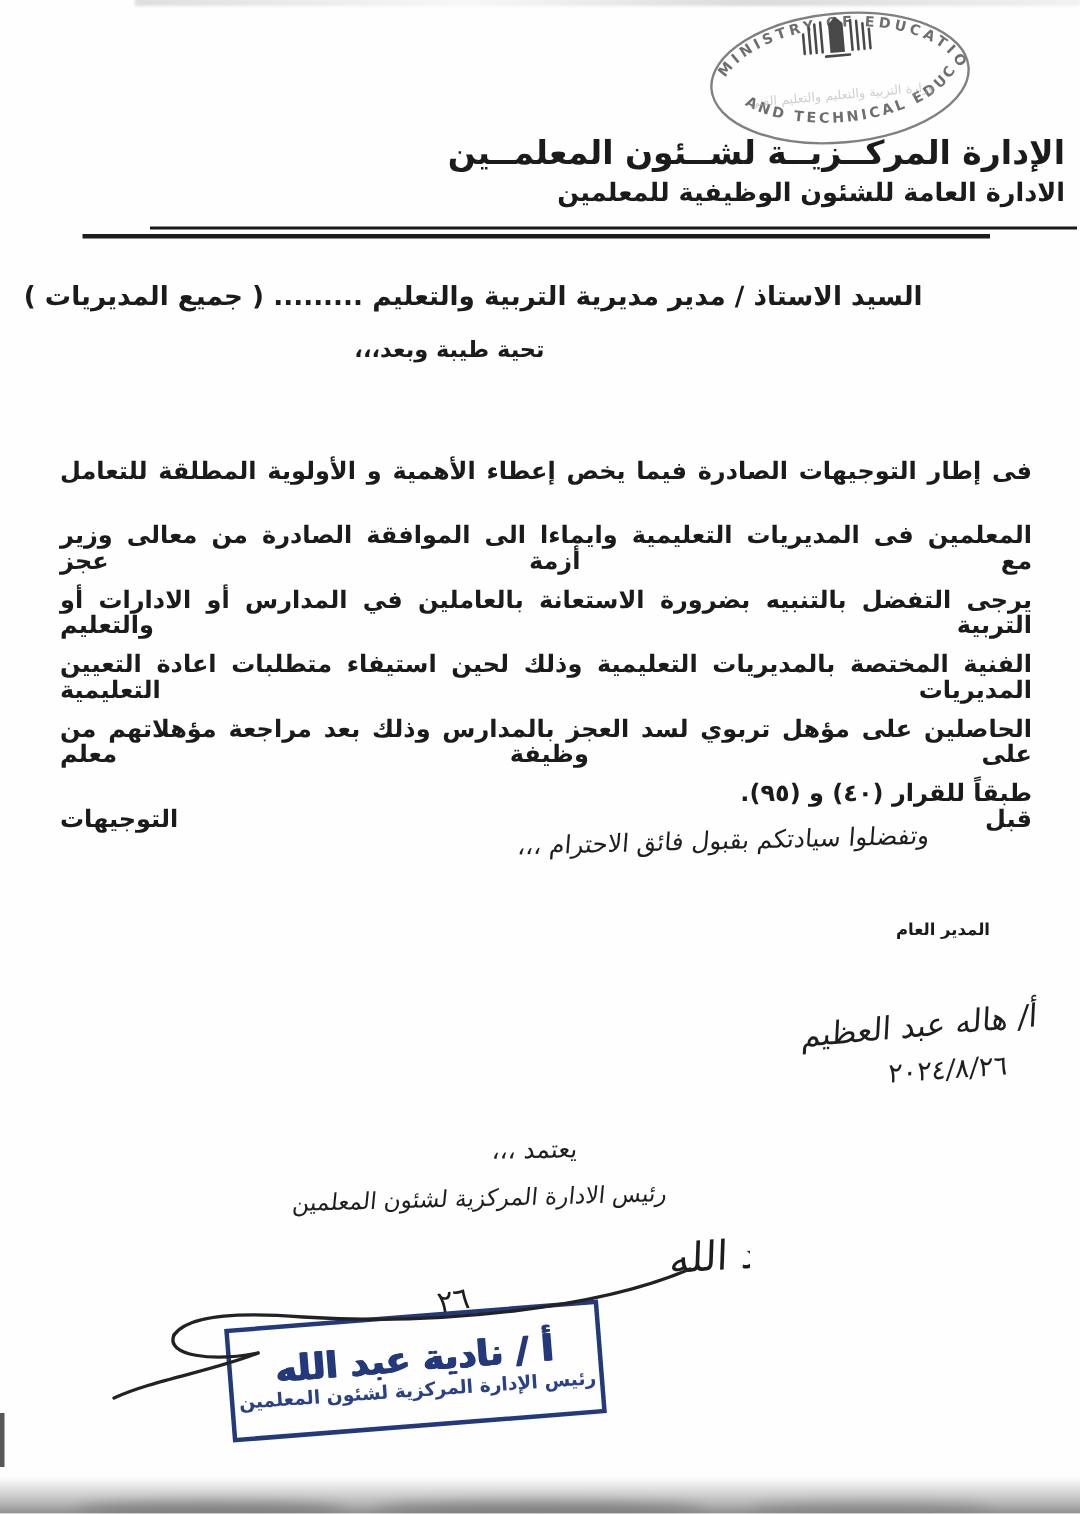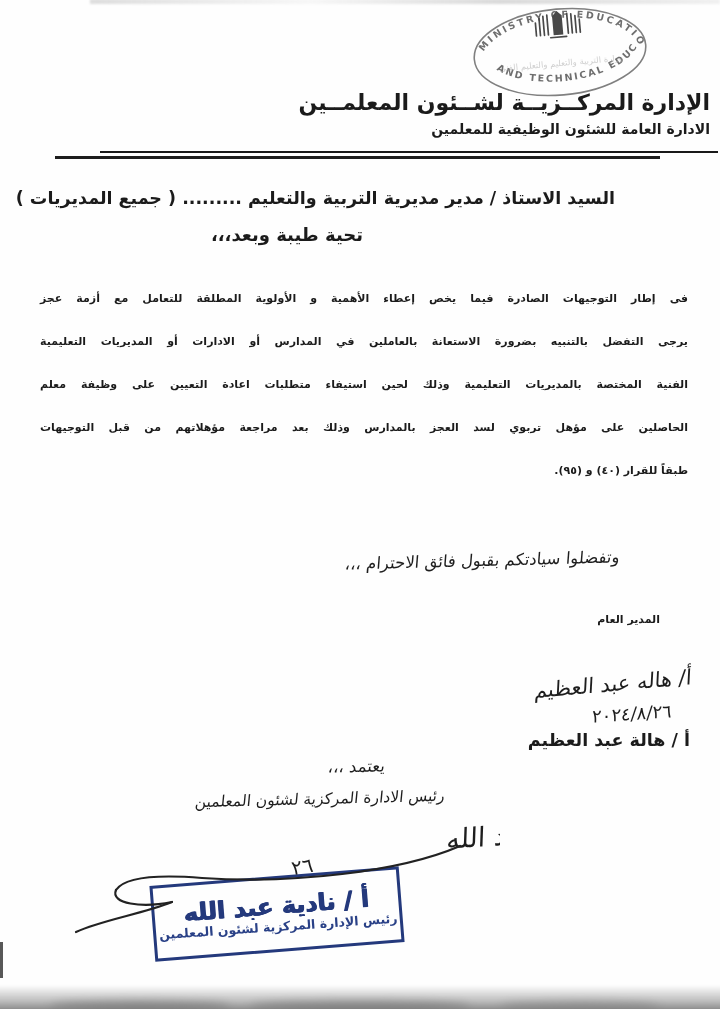--- a/index.html
+++ b/index.html
@@ -7,31 +7,31 @@
     position:relative;width:720px;height:1009px;margin:0 auto;
     background:#fefefe;overflow:hidden;
     font-family:"DejaVu Sans",sans-serif;color:#1b1b1b;
   }
   
   .seal{position:absolute;left:468px;top:4px;width:184px;height:96px;
         transform:rotate(-5deg);opacity:.85;}
   
   .hdr{position:absolute;right:10px;top:90px;text-align:right;direction:rtl;}
   .hdr .l1{font-size:22px;font-weight:bold;letter-spacing:0;line-height:26px;}
-  .hdr .l2{font-size:14px;font-weight:bold;line-height:26px;}
+  .hdr .l2{font-size:17px;font-weight:bold;line-height:26px;}
   .rule-a{position:absolute;left:100px;right:2px;top:151px;height:2px;background:#191919;}
   .rule-b{position:absolute;left:55px;width:605px;top:156px;height:2.5px;background:#1d1d1d;}
   
   .addr{position:absolute;right:105px;top:188px;direction:rtl;text-align:left;
         font-size:17.5px;font-weight:bold;}
   .greet{position:absolute;right:357px;top:224px;direction:rtl;text-align:right;
-        font-size:18px;font-weight:bold;}
+        font-size:15px;font-weight:bold;}
   
   .body{position:absolute;left:40px;right:32px;top:284px;direction:rtl;}
-  .body-line{height:43px;line-height:30px;font-size:11px;font-weight:bold;
+  .body-line{height:43px;line-height:60px;font-size:16px;font-weight:bold;
              text-align:justify;text-align-last:justify;white-space:normal;}
   .body-line.last{text-align:center;text-align-last:right;}
   
   .hand{direction:rtl;color:#1e1e1e;font-weight:400;}
   .closing{position:absolute;right:100px;top:551px;font-size:16.5px;
            transform:rotate(-1.5deg) skewX(-6deg);}
   .dg-title{position:absolute;right:60px;top:613px;direction:rtl;
             font-size:11px;font-weight:bold;}
   .dg-sign{position:absolute;right:28px;top:672px;font-size:21px;
            transform:rotate(-5deg) skewX(-8deg);}
@@ -107,32 +107,32 @@
     <div class="l2">الادارة العامة للشئون الوظيفية للمعلمين</div>
   </div>
   <div class="rule-a"></div>
   <div class="rule-b"></div>
 
   <div class="addr">السيد الاستاذ / مدير مديرية التربية والتعليم ......... ( جميع المديريات )</div>
   <div class="greet">تحية طيبة وبعد،،،</div>
 
   <div class="body">
     <div class="body-line">فى إطار التوجيهات الصادرة فيما يخص إعطاء الأهمية و الأولوية المطلقة للتعامل مع أزمة عجز</div>
+    <div class="body-line">المعلمين فى المديريات التعليمية وايماءا الى الموافقة الصادرة من معالى وزير التربية والتعليم</div>
     <div class="body-line">يرجى التفضل بالتنبيه بضرورة الاستعانة بالعاملين في المدارس أو الادارات أو المديريات التعليمية</div>
     <div class="body-line">الفنية المختصة بالمديريات التعليمية وذلك لحين استيفاء متطلبات اعادة التعيين على وظيفة معلم</div>
     <div class="body-line">الحاصلين على مؤهل تربوي لسد العجز بالمدارس وذلك بعد مراجعة مؤهلاتهم من قبل التوجيهات</div>
     <div class="body-line last">طبقاً للقرار (٤٠) و (٩٥).</div>
   </div>
 
   <div class="hand closing">وتفضلوا سيادتكم بقبول فائق الاحترام ،،،</div>
 
   <div class="dg-title">المدير العام</div>
   <div class="hand dg-sign">أ/ هاله عبد العظيم</div>
   <div class="hand dg-date">٢٠٢٤/٨/٢٦</div>
-  <div class="dg-name">أ / هالة عبد العظيم</div>
 
   <div class="hand approve">يعتمد ،،،</div>
   <div class="hand appr-title">رئيس الادارة المركزية لشئون المعلمين</div>
 
   <svg class="flourish" viewBox="0 0 470 150">
     <text x="420" y="38" text-anchor="end" font-size="27" fill="#1d1d1d" direction="rtl" transform="rotate(-4 400 38) skewX(-6)">نادية عبد الله</text>
     <text x="262" y="62" font-size="20" fill="#1d1d1d" transform="rotate(-10 270 58)">٢٦</text>
     <g fill="none" stroke="#222" stroke-width="2.2" stroke-linecap="round">
       <path d="M 430,34 C 370,60 262,72 172,66 C 122,62 94,66 86,78"></path>
       <path d="M 86,78 C 80,92 112,96 142,90"></path>

